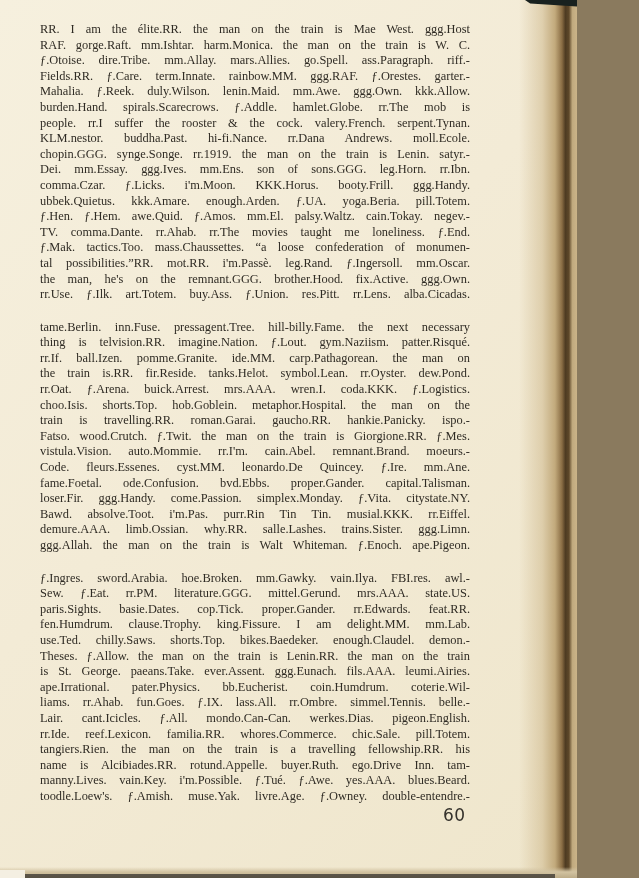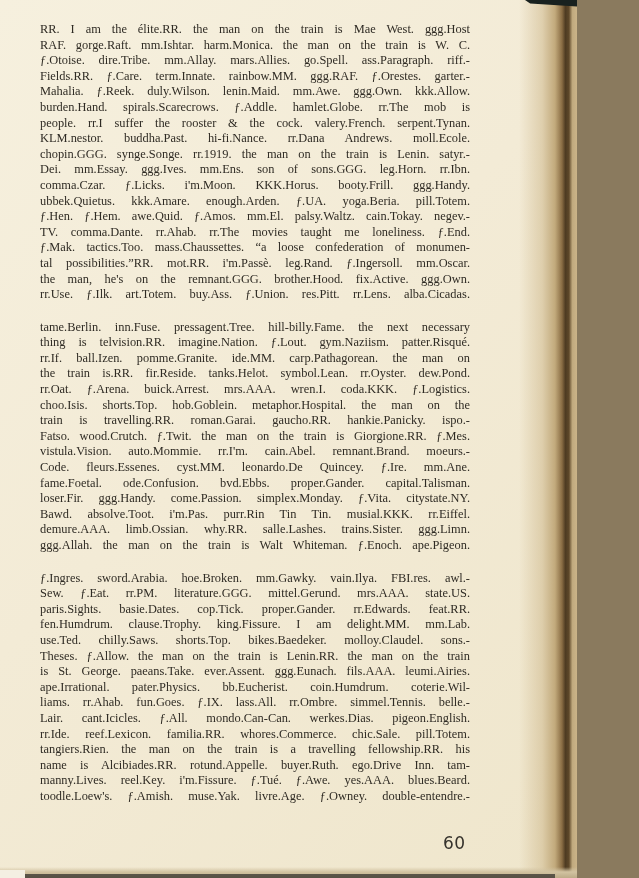--- a/index.html
+++ b/index.html
@@ -76,21 +76,21 @@
   .paragraph:last-child { margin-bottom: 4px; }
   .line {
     white-space: nowrap;
     text-align: justify;
     text-align-last: justify;
     overflow: visible;
   }
   #page-number {
     position: absolute;
     left: 443px;
-    top: 833px;
+    top: 805px;
     font-family: "DejaVu Sans", sans-serif;
     font-size: 17px;
     letter-spacing: 0.5px;
     color: #35322c;
   }
 </style>
 </head>
 <body>
 
 <div id="scan">
@@ -134,30 +134,30 @@
         <div class="line">loser.Fir. ggg.Handy. come.Passion. simplex.Monday. ƒ.Vita. citystate.NY.</div>
         <div class="line">Bawd. absolve.Toot. i'm.Pas. purr.Rin Tin Tin. musial.KKK. rr.Eiffel.</div>
         <div class="line">demure.AAA. limb.Ossian. why.RR. salle.Lashes. trains.Sister. ggg.Limn.</div>
         <div class="line">ggg.Allah. the man on the train is Walt Whiteman. ƒ.Enoch. ape.Pigeon.</div>
       </div>
     <div class="paragraph">
         <div class="line">ƒ.Ingres. sword.Arabia. hoe.Broken. mm.Gawky. vain.Ilya. FBI.res. awl.-</div>
         <div class="line">Sew. ƒ.Eat. rr.PM. literature.GGG. mittel.Gerund. mrs.AAA. state.US.</div>
         <div class="line">paris.Sights. basie.Dates. cop.Tick. proper.Gander. rr.Edwards. feat.RR.</div>
         <div class="line">fen.Humdrum. clause.Trophy. king.Fissure. I am delight.MM. mm.Lab.</div>
-        <div class="line">use.Ted. chilly.Saws. shorts.Top. bikes.Baedeker. molloy.Claudel. sons.-</div>
+        <div class="line">use.Ted. chilly.Saws. shorts.Top. bikes.Baedeker. enough.Claudel. demon.-</div>
         <div class="line">Theses. ƒ.Allow. the man on the train is Lenin.RR. the man on the train</div>
         <div class="line">is St. George. paeans.Take. ever.Assent. ggg.Eunach. fils.AAA. leumi.Airies.</div>
         <div class="line">ape.Irrational. pater.Physics. bb.Eucherist. coin.Humdrum. coterie.Wil-</div>
         <div class="line">liams. rr.Ahab. fun.Goes. ƒ.IX. lass.All. rr.Ombre. simmel.Tennis. belle.-</div>
         <div class="line">Lair. cant.Icicles. ƒ.All. mondo.Can-Can. werkes.Dias. pigeon.English.</div>
         <div class="line">rr.Ide. reef.Lexicon. familia.RR. whores.Commerce. chic.Sale. pill.Totem.</div>
         <div class="line">tangiers.Rien. the man on the train is a travelling fellowship.RR. his</div>
         <div class="line">name is Alcibiades.RR. rotund.Appelle. buyer.Ruth. ego.Drive Inn. tam-</div>
-        <div class="line">manny.Lives. reel.Key. i'm.Fissure. ƒ.Tué. ƒ.Awe. yes.AAA. blues.Beard.</div>
+        <div class="line">manny.Lives. vain.Key. i'm.Possible. ƒ.Tué. ƒ.Awe. yes.AAA. blues.Beard.</div>
         <div class="line">toodle.Loew's. ƒ.Amish. muse.Yak. livre.Age. ƒ.Owney. double-entendre.-</div>
       </div>
   </div>
 
   <div id="page-number">60</div>
 
   <div id="edge-bottom"></div>
   <div id="edge-bottom-line"></div>
   <div id="edge-bottom-left-light"></div>
 

